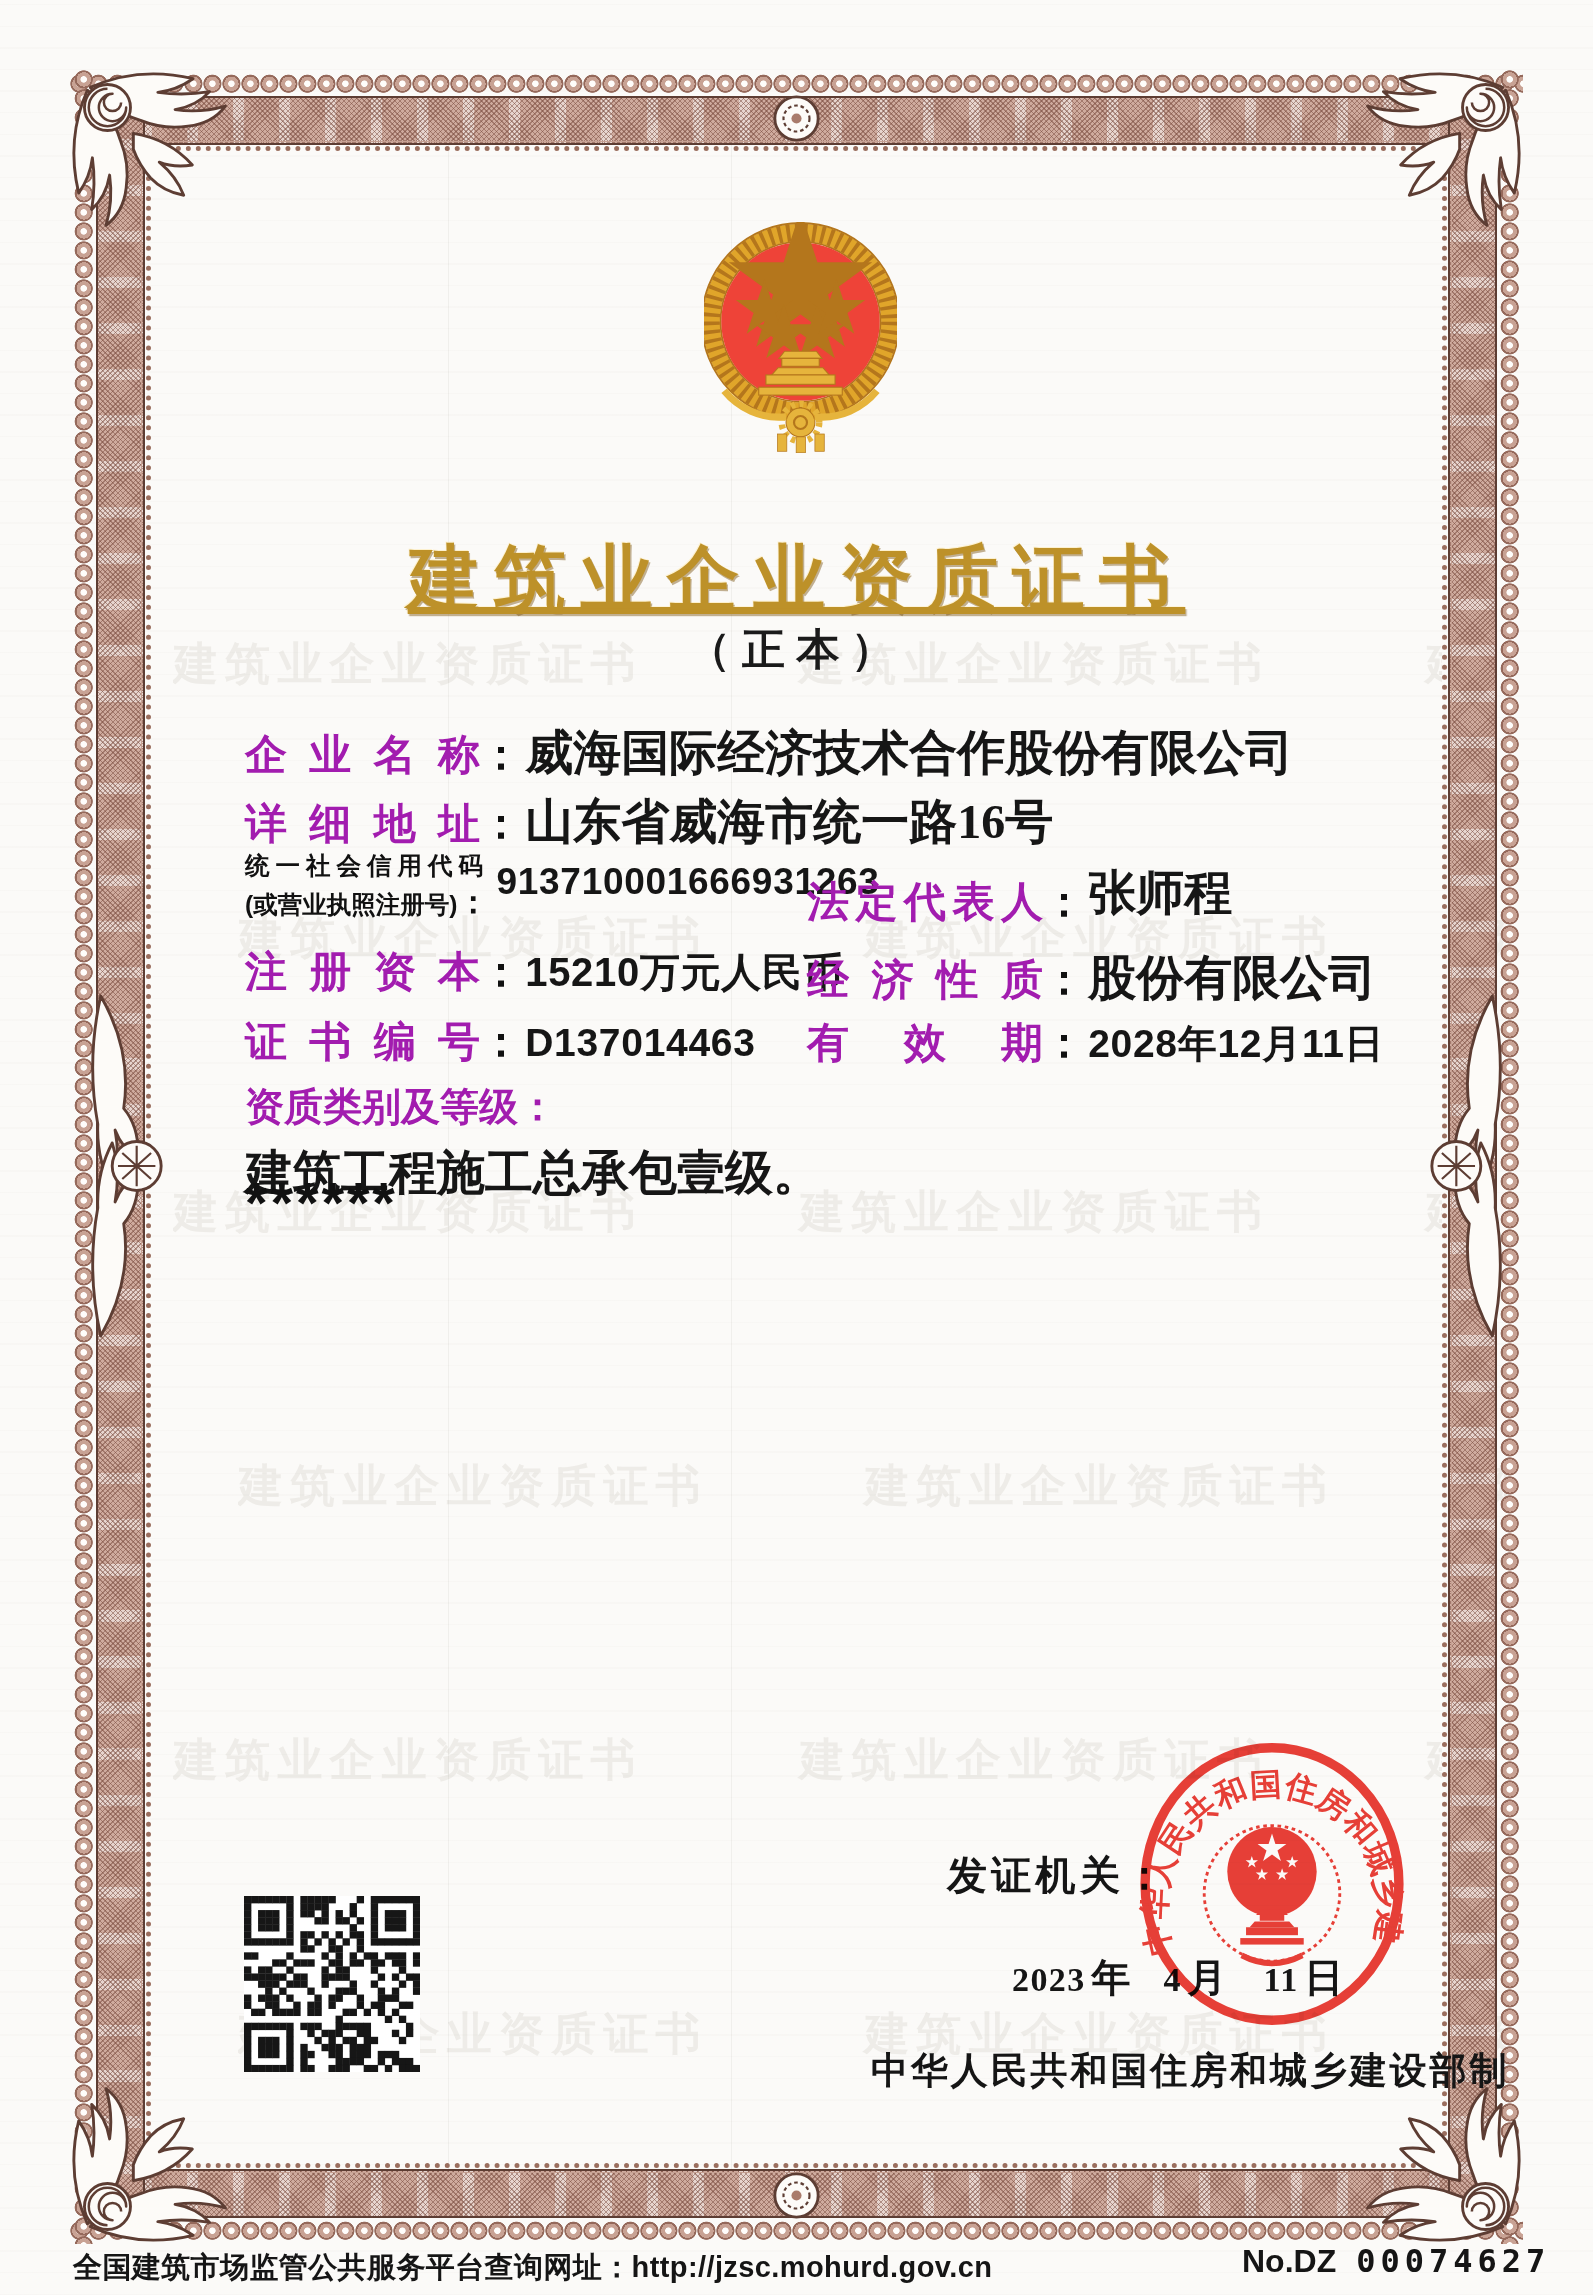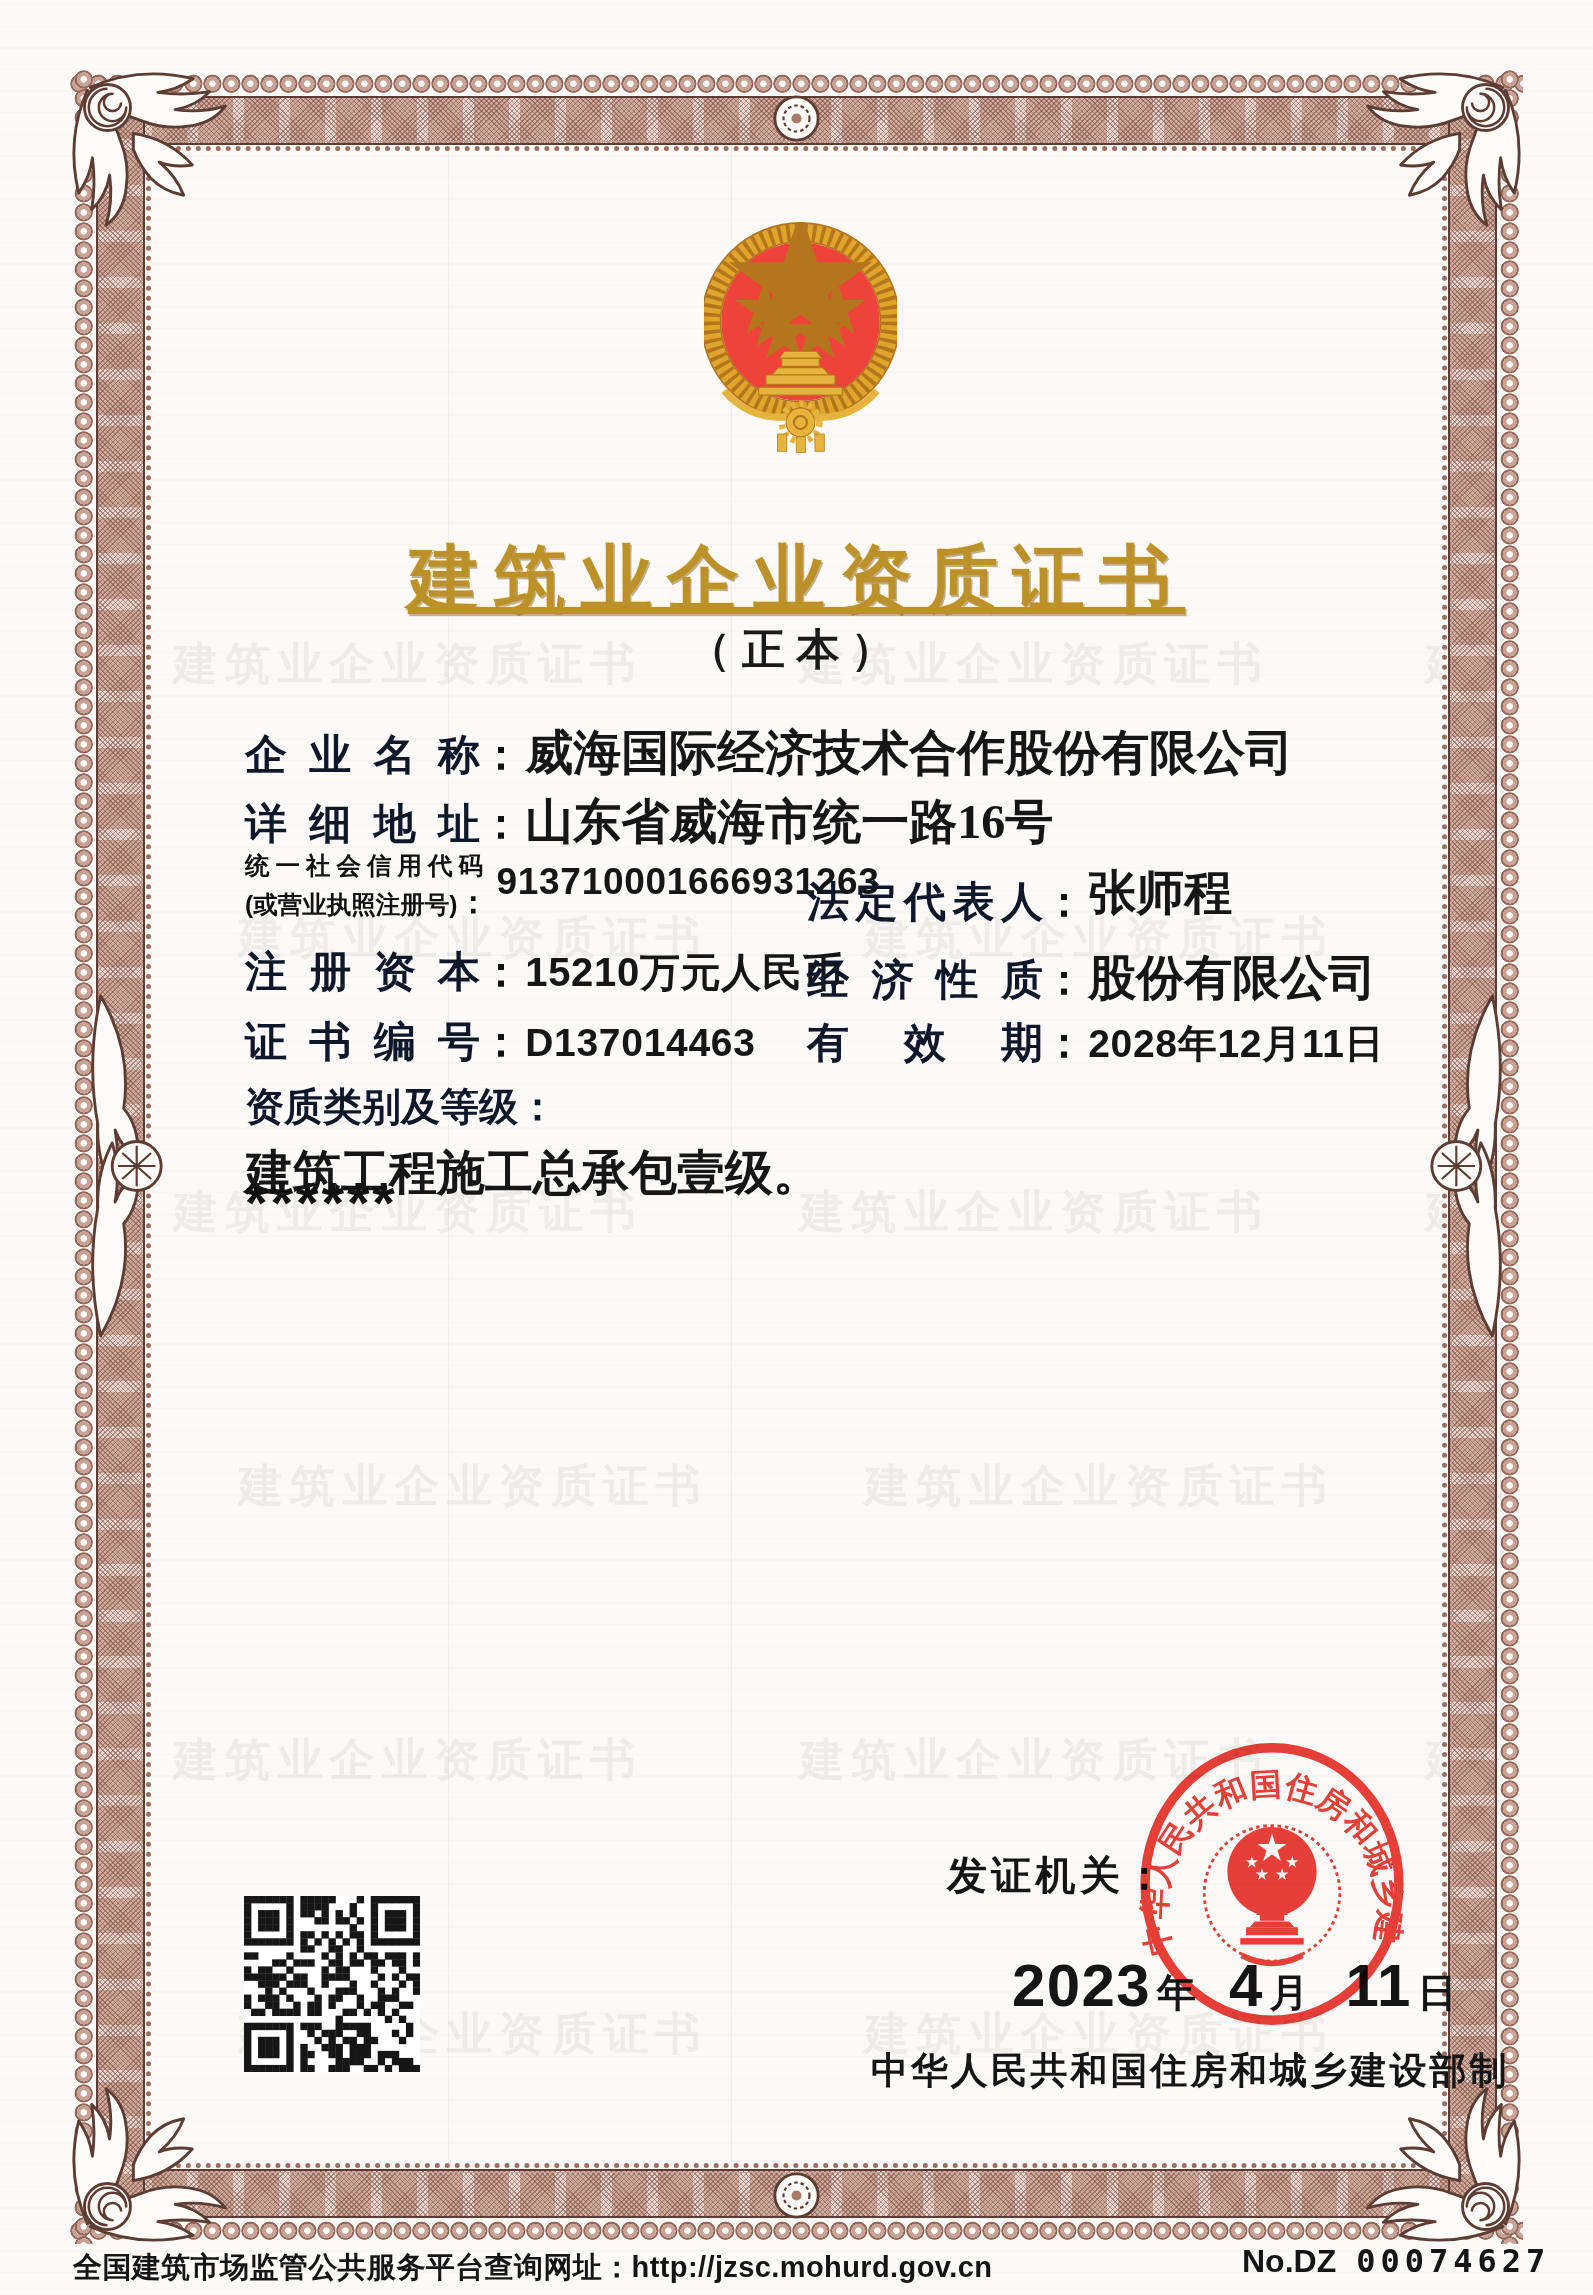--- a/index.html
+++ b/index.html
@@ -60,31 +60,31 @@
   
   .emblem{position:absolute;left:704px;top:222px;width:193px;height:231px;}
   .title{position:absolute;left:0;right:0;top:531px;text-align:center;
      font-size:72px;font-weight:900;letter-spacing:14.4px;color:#bd9129;
      text-shadow:1.4px 2.2px 0 rgba(122,85,18,0.45), -0.7px -0.7px 0 rgba(255,235,180,0.6);text-decoration:underline;}
   .subtitle{position:absolute;left:0;right:0;top:621px;text-align:center;
      font-size:43px;font-weight:700;letter-spacing:11.5px;color:#1a1a1a;}
   
   .lab{display:inline-block;text-align:justify;text-align-last:justify;font-weight:900;}
   .row{position:absolute;white-space:nowrap;}
-  .flabel{font-weight:900;font-size:42px;color:#0f172a;}
+  .flabel{font-weight:900;font-size:42px;color:#a21caf;}
   .fcolon{font-weight:900;font-size:42px;color:#111;}
   .fvalue{font-family:"Liberation Serif", serif;font-weight:600;font-size:48px;color:#161616;}
   .fvalnum{font-weight:700;font-size:37px;color:#161616;letter-spacing:0.7px;}
   .small-lab{font-weight:900;font-size:24.5px;line-height:30px;color:#111;}
   .stars{font-weight:900;font-size:58px;letter-spacing:2.9px;color:#111;}
   
   .authority{position:absolute;left:947px;top:1848px;font-size:40px;font-weight:900;letter-spacing:4.3px;}
   .seal{position:absolute;left:1135px;top:1739px;width:274px;height:290px;opacity:0.88;mix-blend-mode:multiply;}
   .dateline{position:absolute;left:1012px;top:1951px;white-space:nowrap;font-weight:900;}
-  .dnum{font-size:60px;letter-spacing:1.4px;}
+  .dnum{font-size:34px;letter-spacing:1.4px;font-family:Liberation Serif, serif;}
   .dunit{font-size:39px;margin-left:5.8px;}
   .dgap1{margin-left:33px;}
   .dgap2{margin-left:37px;}
   .madeby{position:absolute;left:871px;top:2046px;font-size:37px;font-weight:900;letter-spacing:2.9px;white-space:nowrap;}
   .qr{position:absolute;left:244px;top:1896px;width:176px;height:176px;background:#fff;}
   
   .footer-query{position:absolute;left:73px;top:2248px;font-size:29px;font-weight:700;letter-spacing:0.4px;}
   .serial{position:absolute;left:1242px;top:2242px;font-size:32px;font-weight:900;white-space:nowrap;}
   .serial .digits{letter-spacing:5px;margin-left:20px;font-family:"DejaVu Sans Mono", monospace;font-weight:700;}
 </style>

